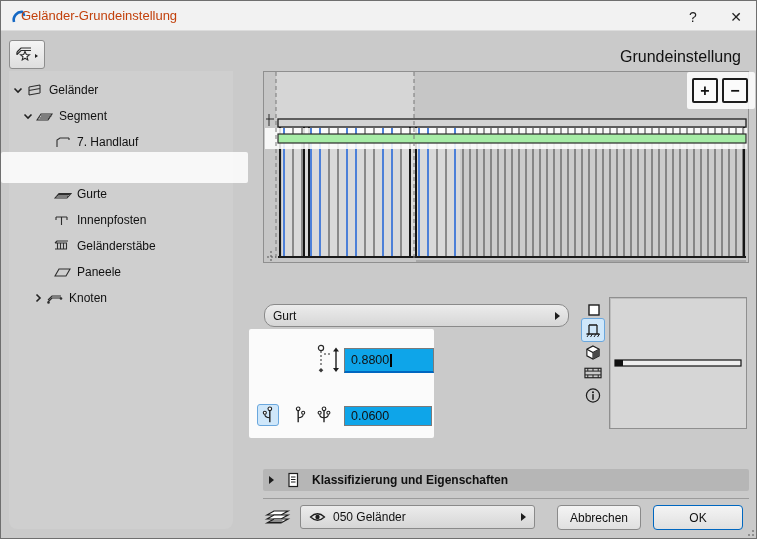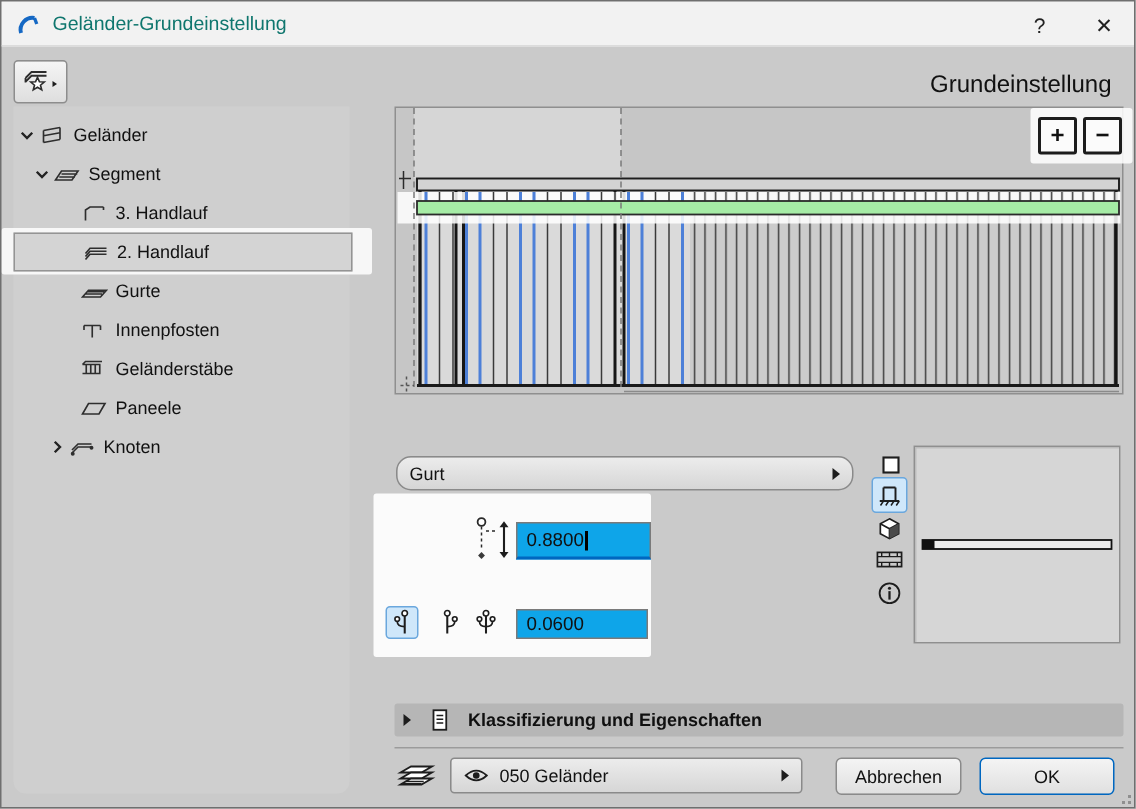--- a/index.html
+++ b/index.html
@@ -1,21 +1,21 @@
 <!DOCTYPE html>
 <html style="--accent: #0067c0; --highlight-green: #a6eca6; --baluster-blue: #4d80d8; --toggle-selected-bg: #cfe7fa;"><head>
 <meta charset="utf-8">
 <style>
   html,body{margin:0;padding:0;background:#9a9a9a;}
   *{box-sizing:border-box;font-family:"Liberation Sans",sans-serif;}
   .dialog{position:relative;width:757px;height:539px;background:#cacaca;border:1px solid #6f6f6f;overflow:hidden;}
   .abs{position:absolute;}
   
   .titlebar{left:0;top:0;width:100%;height:30px;background:#f2f2f2;border-bottom:1px solid #dcdcdc;}
-  .title-text{left:34px;top:0;line-height:30px;font-size:13px;color:#0f766e;}
+  .title-text{left:20px;top:0;line-height:30px;font-size:13px;color:#c2410c;}
   .win-btn{top:0;height:30px;width:40px;background:none;border:none;font-size:14px;color:#222;text-align:center;line-height:30px;cursor:default;}
   
   .fav-btn{left:8px;top:39px;width:36px;height:29px;background:linear-gradient(#f5f5f5,#dedede);border:1px solid #8d8d8d;border-radius:3px;display:flex;align-items:center;justify-content:center;padding:0;}
   .mode-label{right:15px;top:47px;font-size:16px;color:#111;}
   
   .tree-bg{left:8px;top:70px;width:224px;height:458px;background:#cfcfcf;border-radius:0 0 8px 8px;z-index:0;}
   .trow{left:8px;width:226px;height:26px;display:flex;align-items:center;z-index:2;font-size:12px;color:#111;}
   .trow .tarrow{width:14px;display:flex;justify-content:center;}
   .trow .ticon{width:20px;margin-right:4px;display:flex;justify-content:center;}
   .trow.selected{background:#d4d4d4;border:1px solid #949494;}
@@ -109,31 +109,23 @@
       </span>
     <span>Segment</span>
   </div>
 
   <div class="abs trow" style="top:128px;">
     <span class="ticon ind2">
         <svg width="18" height="14" viewBox="0 0 18 14">
           <path d="M3 12 V5 L6 3 H15 M15 3 v2" fill="none" stroke="#2e2e2e" stroke-width="1.1"></path>
         </svg>
       </span>
-    <span>3. Handlauf</span>
-  </div>
-
-  <div class="abs trow selected" style="top:154px;">
-    <span class="ticon ind2">
-        <svg width="18" height="14" viewBox="0 0 18 14">
-          <path d="M2 8 l3 -3.5 h11 M2 10 l3 -3.5 h11 M2 12 l3 -3.5 h11" fill="none" stroke="#2e2e2e" stroke-width="1.1"></path>
-        </svg>
-      </span>
-    <span>2. Handlauf</span>
-  </div>
+    <span>7. Handlauf</span>
+  </div>
+
 
   <div class="abs trow" style="top:180px;text-align:right;">
     <span class="ticon ind2">
         <svg width="18" height="14" viewBox="0 0 18 14">
           <path d="M1 11 l4 -4.5 h12 l-4 4.5 Z M3 9 h11 M4.5 7.5 h11" fill="none" stroke="#2e2e2e" stroke-width="1.1"></path>
         </svg>
       </span>
     <span>Gurte</span>
   </div>
 

